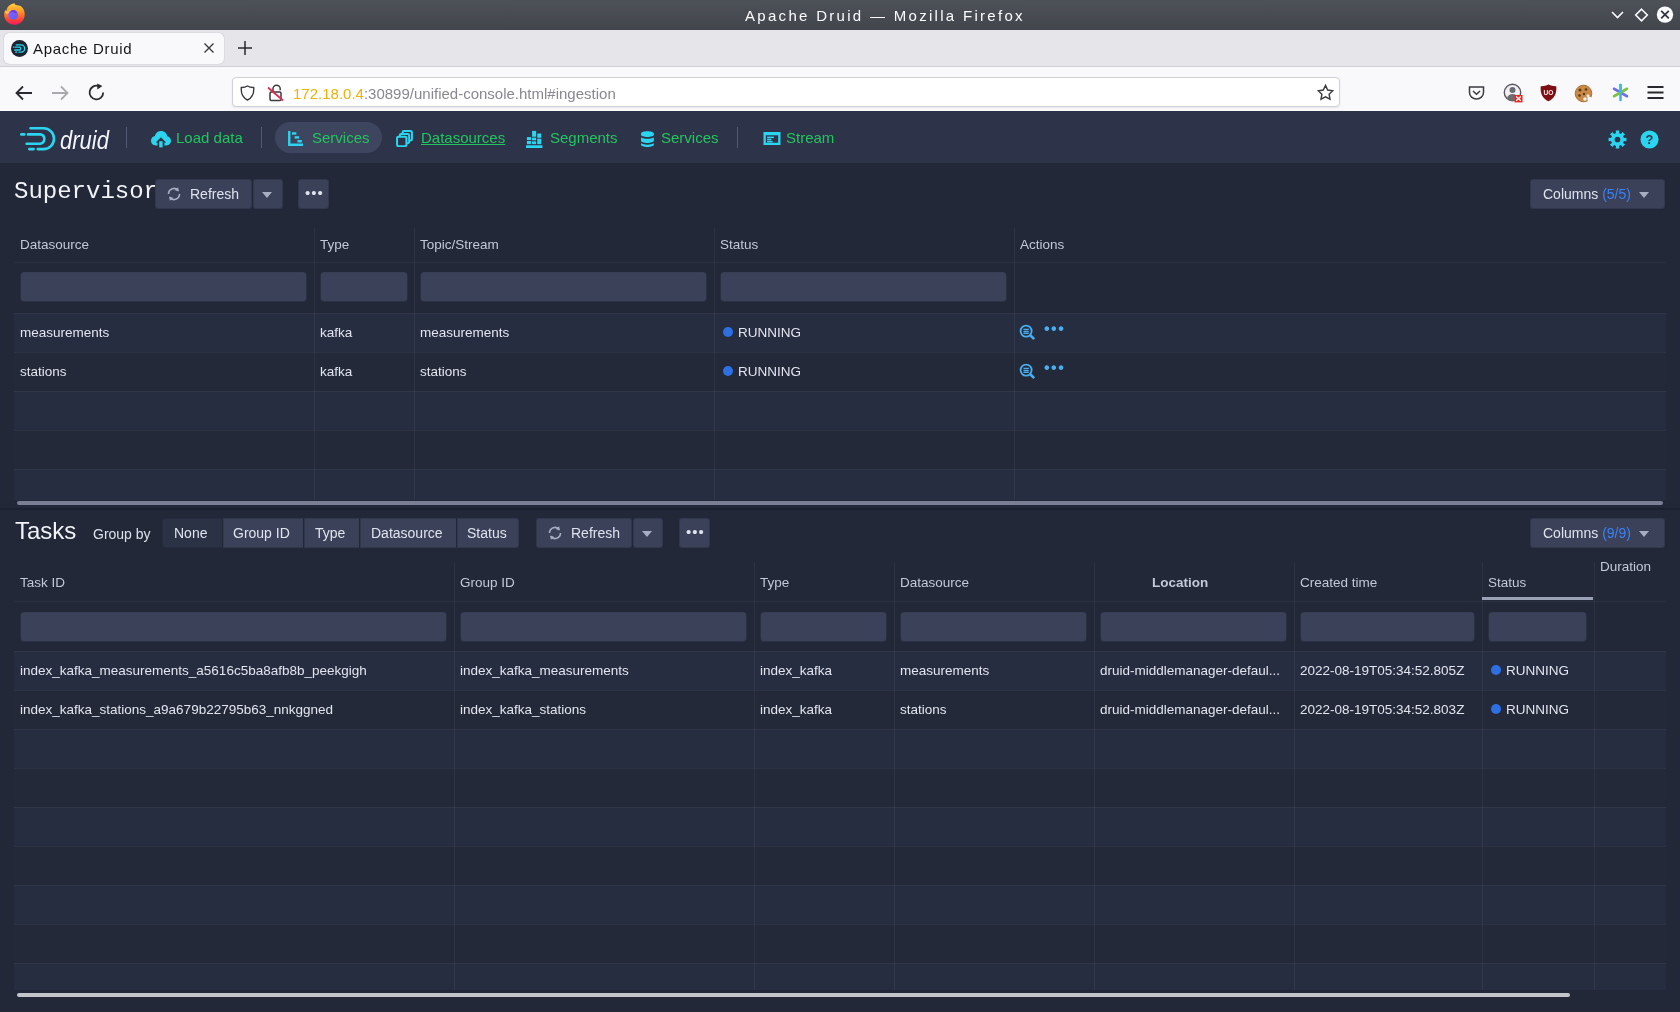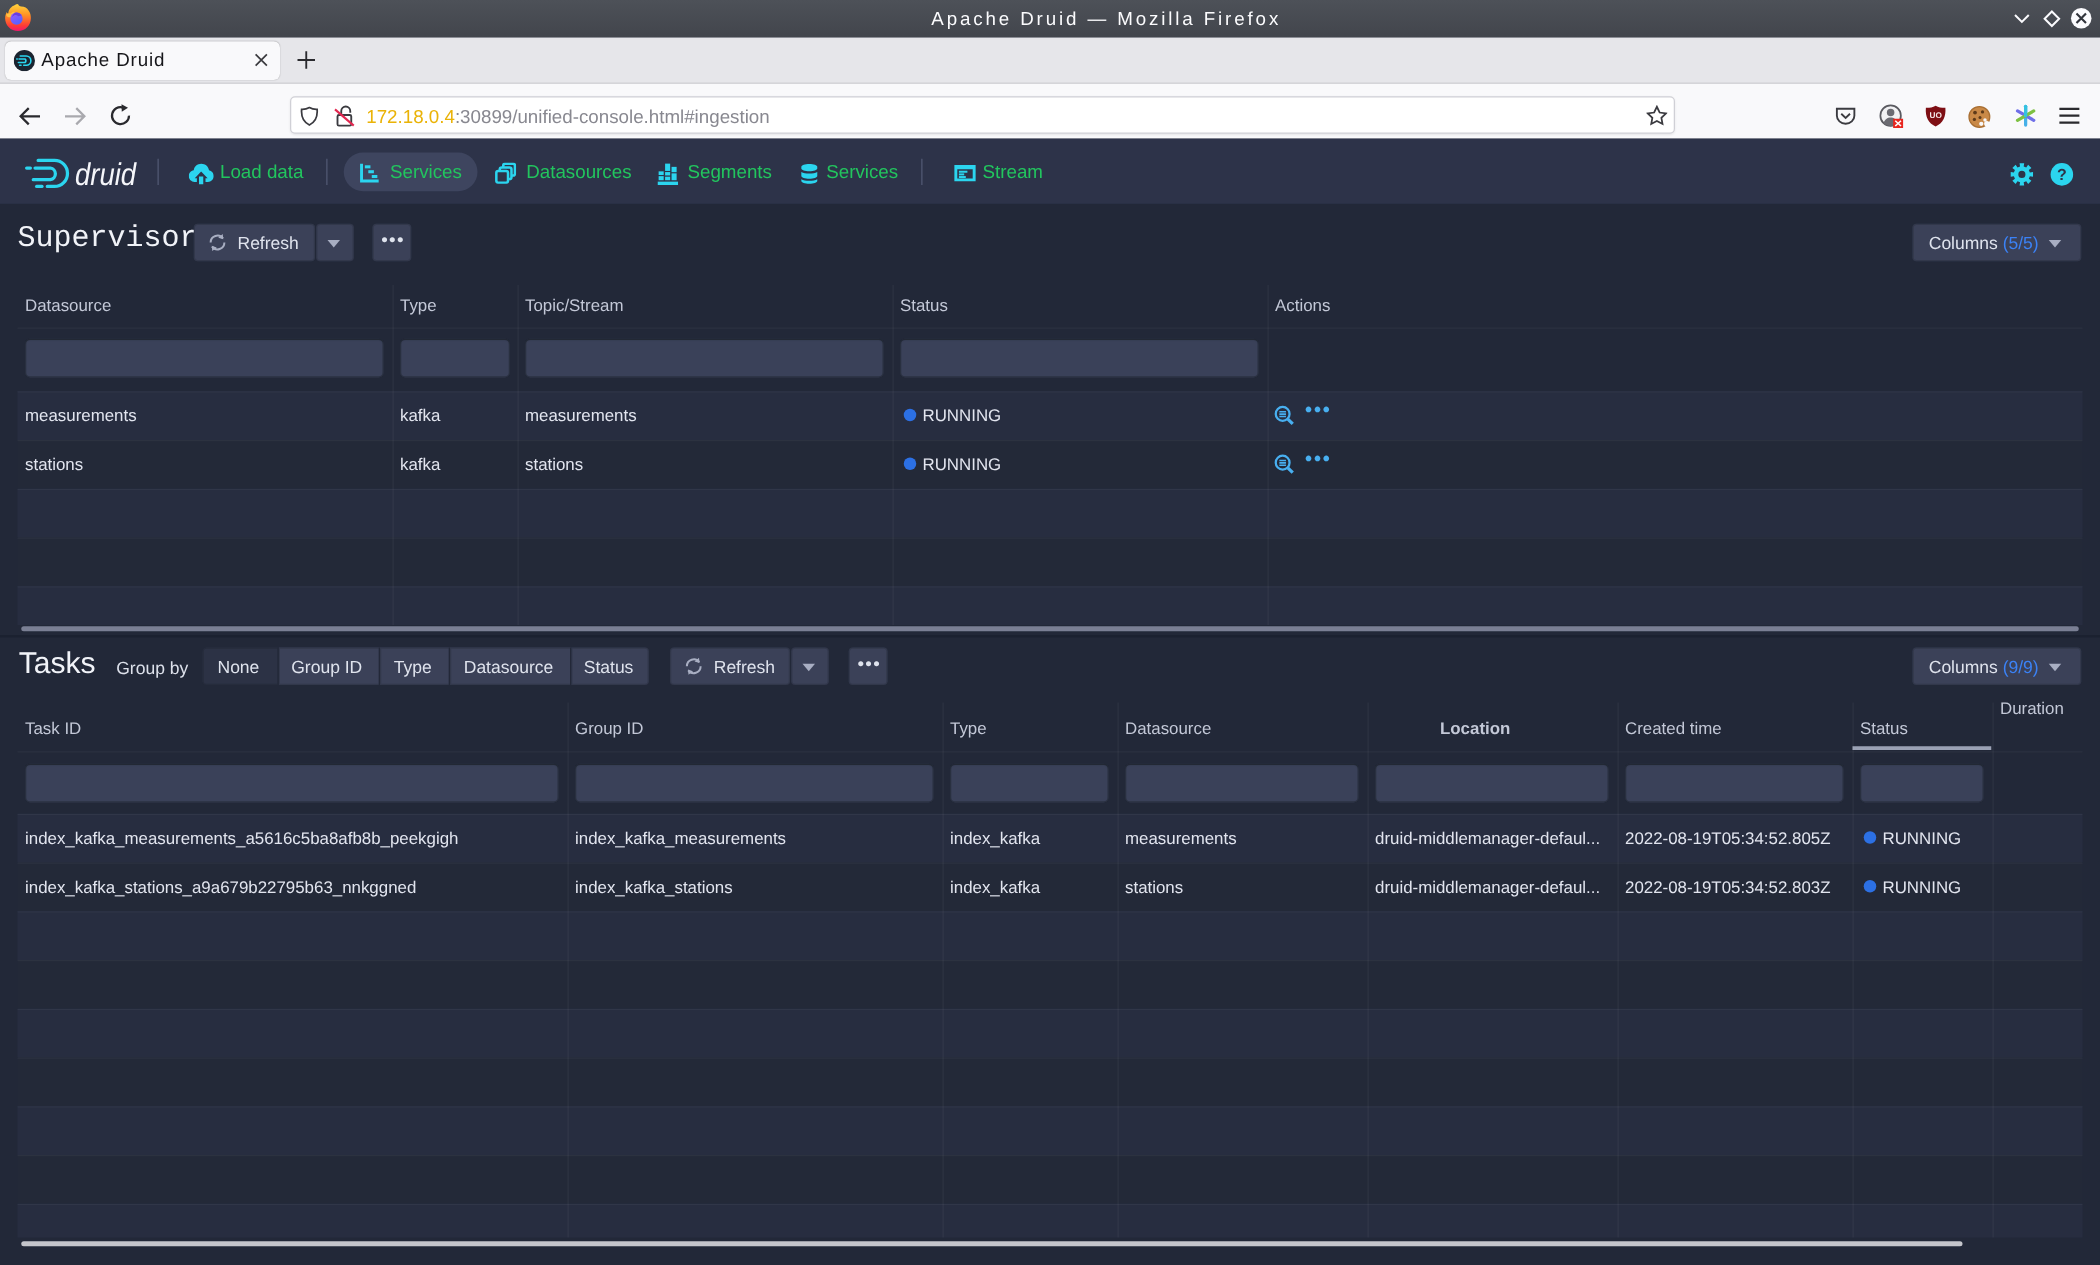--- a/index.html
+++ b/index.html
@@ -205,21 +205,21 @@
       <rect x="9.8" y="9.4" width="4.2" height="2.3"></rect>
     </g>
   </svg>
   <div class="abs navtxt" style="left:312px;">Services</div>
 
   <svg class="abs" style="left:396px; top:19px;" width="17" height="17" viewBox="0 0 16 16">
     <rect x="6.2" y="1" width="8.8" height="8.8" rx="1.4" fill="none" stroke="#2bd5ef" stroke-width="1.9"></rect>
     <rect x="3.6" y="3.7" width="8.8" height="8.8" rx="1.4" fill="#2d3349" stroke="#2bd5ef" stroke-width="1.9"></rect>
     <rect x="1" y="6.4" width="8.8" height="8.8" rx="1.4" fill="#2d3349" stroke="#2bd5ef" stroke-width="1.9"></rect>
   </svg>
-  <div class="abs navtxt" style="left:421px;">Datasources</div>
+  <div class="abs navtxt" style="left:421px;text-decoration:underline;">Datasources</div>
 
   <svg class="abs" style="left:526px; top:18.5px;" width="18" height="18" viewBox="0 0 16 16">
     <g fill="#2bd5ef">
       <rect x="0.8" y="6.3" width="3.6" height="2.6"></rect>
       <rect x="0.8" y="9.7" width="3.6" height="2.9"></rect>
       <rect x="5.4" y="0.8" width="3.6" height="5.2"></rect>
       <rect x="5.4" y="6.8" width="3.6" height="2.4"></rect>
       <rect x="5.4" y="10.1" width="3.6" height="2.5"></rect>
       <rect x="10" y="3.1" width="3.6" height="3.8"></rect>
       <rect x="10" y="7.7" width="3.6" height="4.9"></rect>

